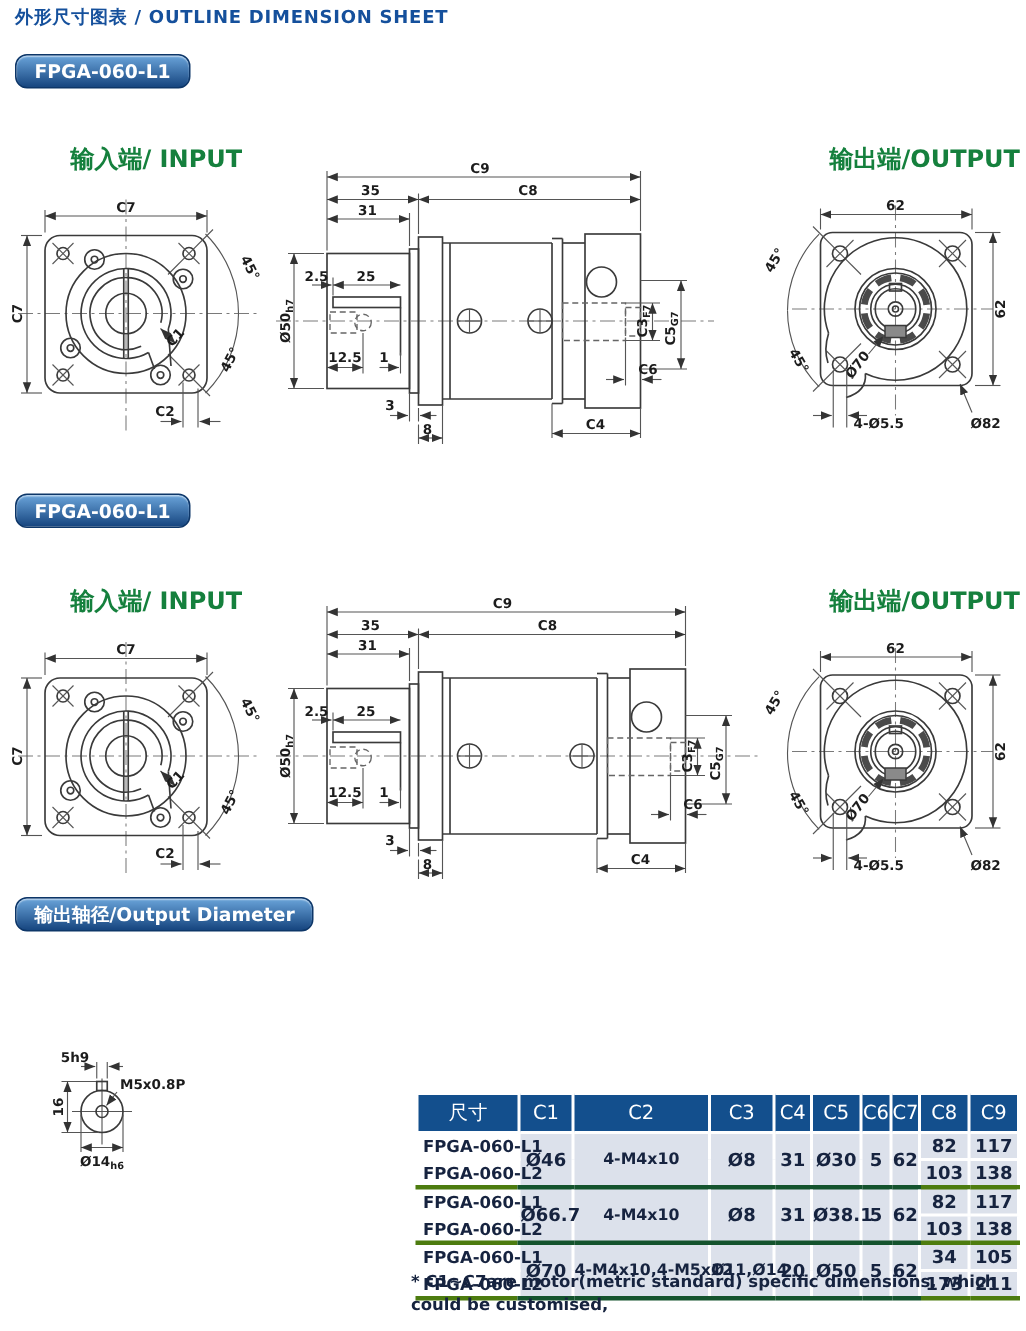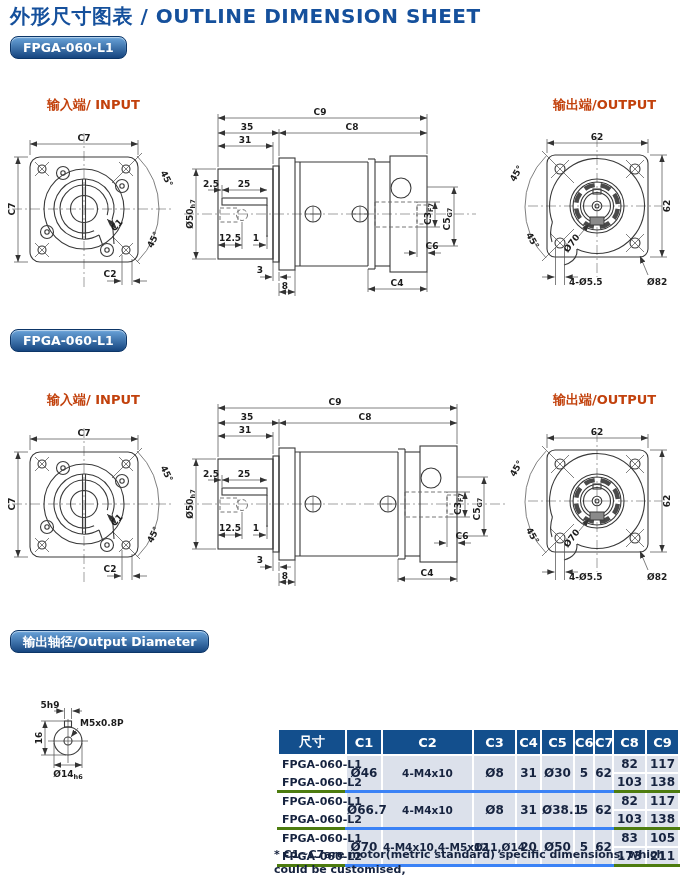--- a/index.html
+++ b/index.html
@@ -1,40 +1,40 @@
 <!DOCTYPE html>
 <html><head>
 <meta charset="utf-8">
 <style>
   html,body{margin:0;padding:0;background:#fff}
   .page{position:relative;width:684px;height:887px;background:#fff;overflow:hidden;
         font-family:"DejaVu Sans","Liberation Sans",sans-serif}
   .abs{position:absolute}
-  .title{left:10px;top:3px;font-size:20px;font-weight:800;color:#15509c;letter-spacing:.5px;white-space:nowrap}
+  .title{left:10px;top:3px;font-size:12px;font-weight:800;color:#15509c;letter-spacing:.5px;white-space:nowrap}
   .badge{color:#fff;font-weight:700;font-size:12.5px;line-height:17px;padding:2px 12px;border-radius:8px;
          background:linear-gradient(#6aa4da,#16457f);border:1px solid #0d3668;
          box-shadow:inset 0 1px 1px rgba(255,255,255,.55);white-space:nowrap}
-  .vlabel{font-size:13px;font-weight:700;color:#c2410c;white-space:nowrap}
+  .vlabel{font-size:16px;font-weight:700;color:#15803d;white-space:nowrap}
   svg{overflow:visible}
   .ln{fill:none;stroke:#3a3a3a;stroke-width:1.1}
   .tn{fill:none;stroke:#555;stroke-width:.75}
   .cl{fill:none;stroke:#7a7a7a;stroke-width:.7;stroke-dasharray:10 3 2 3}
   .hd{fill:none;stroke:#666;stroke-width:.9;stroke-dasharray:4 2.5}
   text.dim{font:700 9px "DejaVu Sans",sans-serif;fill:#1c1c1c}
   text.dim tspan.sub{font-size:6.5px}
   
   .dimtable{left:277px;top:728px;width:401px}
   table{border-collapse:collapse;table-layout:fixed;width:401px}
-  th{background:#134f8d;color:#fff;font-size:13px;font-weight:700;padding:3px 0;border:2px solid #fff}
+  th{background:#134f8d;color:#fff;font-size:13px;font-weight:400;padding:3px 0;border:2px solid #fff}
   td{background:#dce1eb;color:#16233f;font-size:12px;font-weight:700;text-align:center;
      padding:1px 0;border:2px solid #fff;white-space:nowrap;height:14px}
   td.model{background:#fff;text-align:left;font-size:11px;padding-left:3px}
   td.c2,td.c3{font-size:10.5px}
   tr.gend td{border-bottom:3px solid #4d7c0f}
-  td.bspan{border-bottom:3px solid #3b82f6}
+  td.bspan{border-bottom:3px solid #14532d}
   .notes{left:274px;top:847px;width:404px;font-size:11px;font-weight:700;color:#16233f;line-height:15px}
 </style>
 </head>
 <body>
 
 <div class="page">
 
   <svg width="0" height="0" style="position:absolute" aria-hidden="true">
     <defs>
       <marker id="ar" viewBox="0 0 10 10" refX="9" refY="5" markerWidth="8" markerHeight="8" markerUnits="userSpaceOnUse" orient="auto-start-reverse">
@@ -304,21 +304,21 @@
     <line class="tn" x1="38" y1="16" x2="277" y2="16" marker-start="url(#ar)" marker-end="url(#ar)"></line>
     <text class="dim" x="155" y="13" text-anchor="middle">C9</text>
     <line class="tn" x1="99" y1="31" x2="277" y2="31" marker-start="url(#ar)" marker-end="url(#ar)"></line>
     <text class="dim" x="185" y="28" text-anchor="middle">C8</text>
   </svg>
 
   <svg class="abs" style="left:490px;top:390px" width="200" height="200" viewBox="0 0 200 200">
     <use href="#output-view"></use>
   </svg>
 
-  <div class="abs badge" style="left:10px;top:630px">输出轴径/Output Diameter</div>
+  <div class="abs badge" style="left:10px;top:598px">输出轴径/Output Diameter</div>
 
   <svg class="abs" style="left:20px;top:688px" width="140" height="110" viewBox="0 0 140 110">
     <line class="tn" x1="28" y1="53" x2="68" y2="53"></line>
     <line class="tn" x1="48" y1="31" x2="48" y2="75"></line>
     <circle class="ln" cx="48" cy="53" r="14"></circle>
     <circle class="ln" cx="48" cy="53" r="4"></circle>
     <rect class="ln" x="44.5" y="33" width="7" height="6"></rect>
 
     <line class="tn" x1="44.5" y1="31" x2="44.5" y2="20"></line>
       <line class="tn" x1="51.5" y1="31" x2="51.5" y2="20"></line>
@@ -405,21 +405,21 @@
         </tr>
         <tr>
           <td class="model">FPGA-060-L1</td>
           <td class="bspan" rowspan="2">Ø70</td>
           <td class="bspan c2" rowspan="2">4-M4x10,4-M5x12</td>
           <td class="bspan c3" rowspan="2">Ø11,Ø14</td>
           <td class="bspan" rowspan="2">20</td>
           <td class="bspan" rowspan="2">Ø50</td>
           <td class="bspan" rowspan="2">5</td>
           <td class="bspan" rowspan="2">62</td>
-          <td>83</td>
+          <td>34</td>
           <td>105</td>
         </tr>
         <tr class="gend">
           <td class="model">FPGA-060-L2</td>
           <td>173</td>
           <td>211</td>
         </tr>
       </tbody>
     </table>
   </div>

